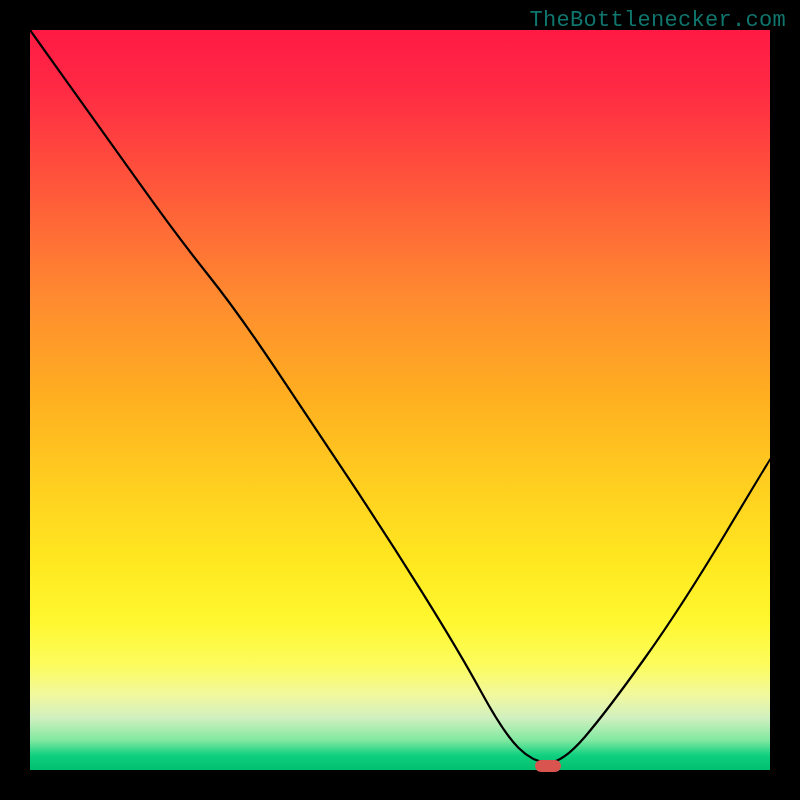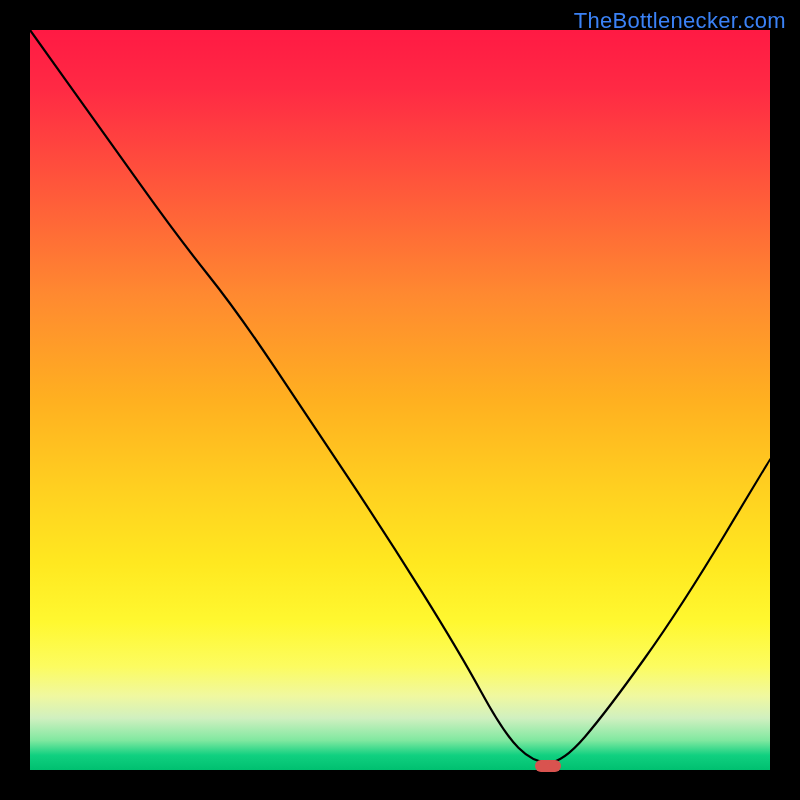--- a/index.html
+++ b/index.html
@@ -8,25 +8,26 @@
     background: #000;
     width: 800px;
     height: 800px;
     position: relative;
     font-family: Arial, sans-serif;
   }
   .watermark {
     position: absolute;
     top: 8px;
     right: 14px;
-    color: #3b82f6;
+    color: #0f766e;
     font-size: 22px;
     font-weight: 500;
     letter-spacing: 0.3px;
     z-index: 10;
+    font-family: Liberation Mono, monospace;
   }
   .chart-area {
     position: absolute;
     left: 30px;
     top: 30px;
     width: 740px;
     height: 740px;
     background: linear-gradient(to bottom,
       #ff1a44 0%,
       #ff2a44 8%,

